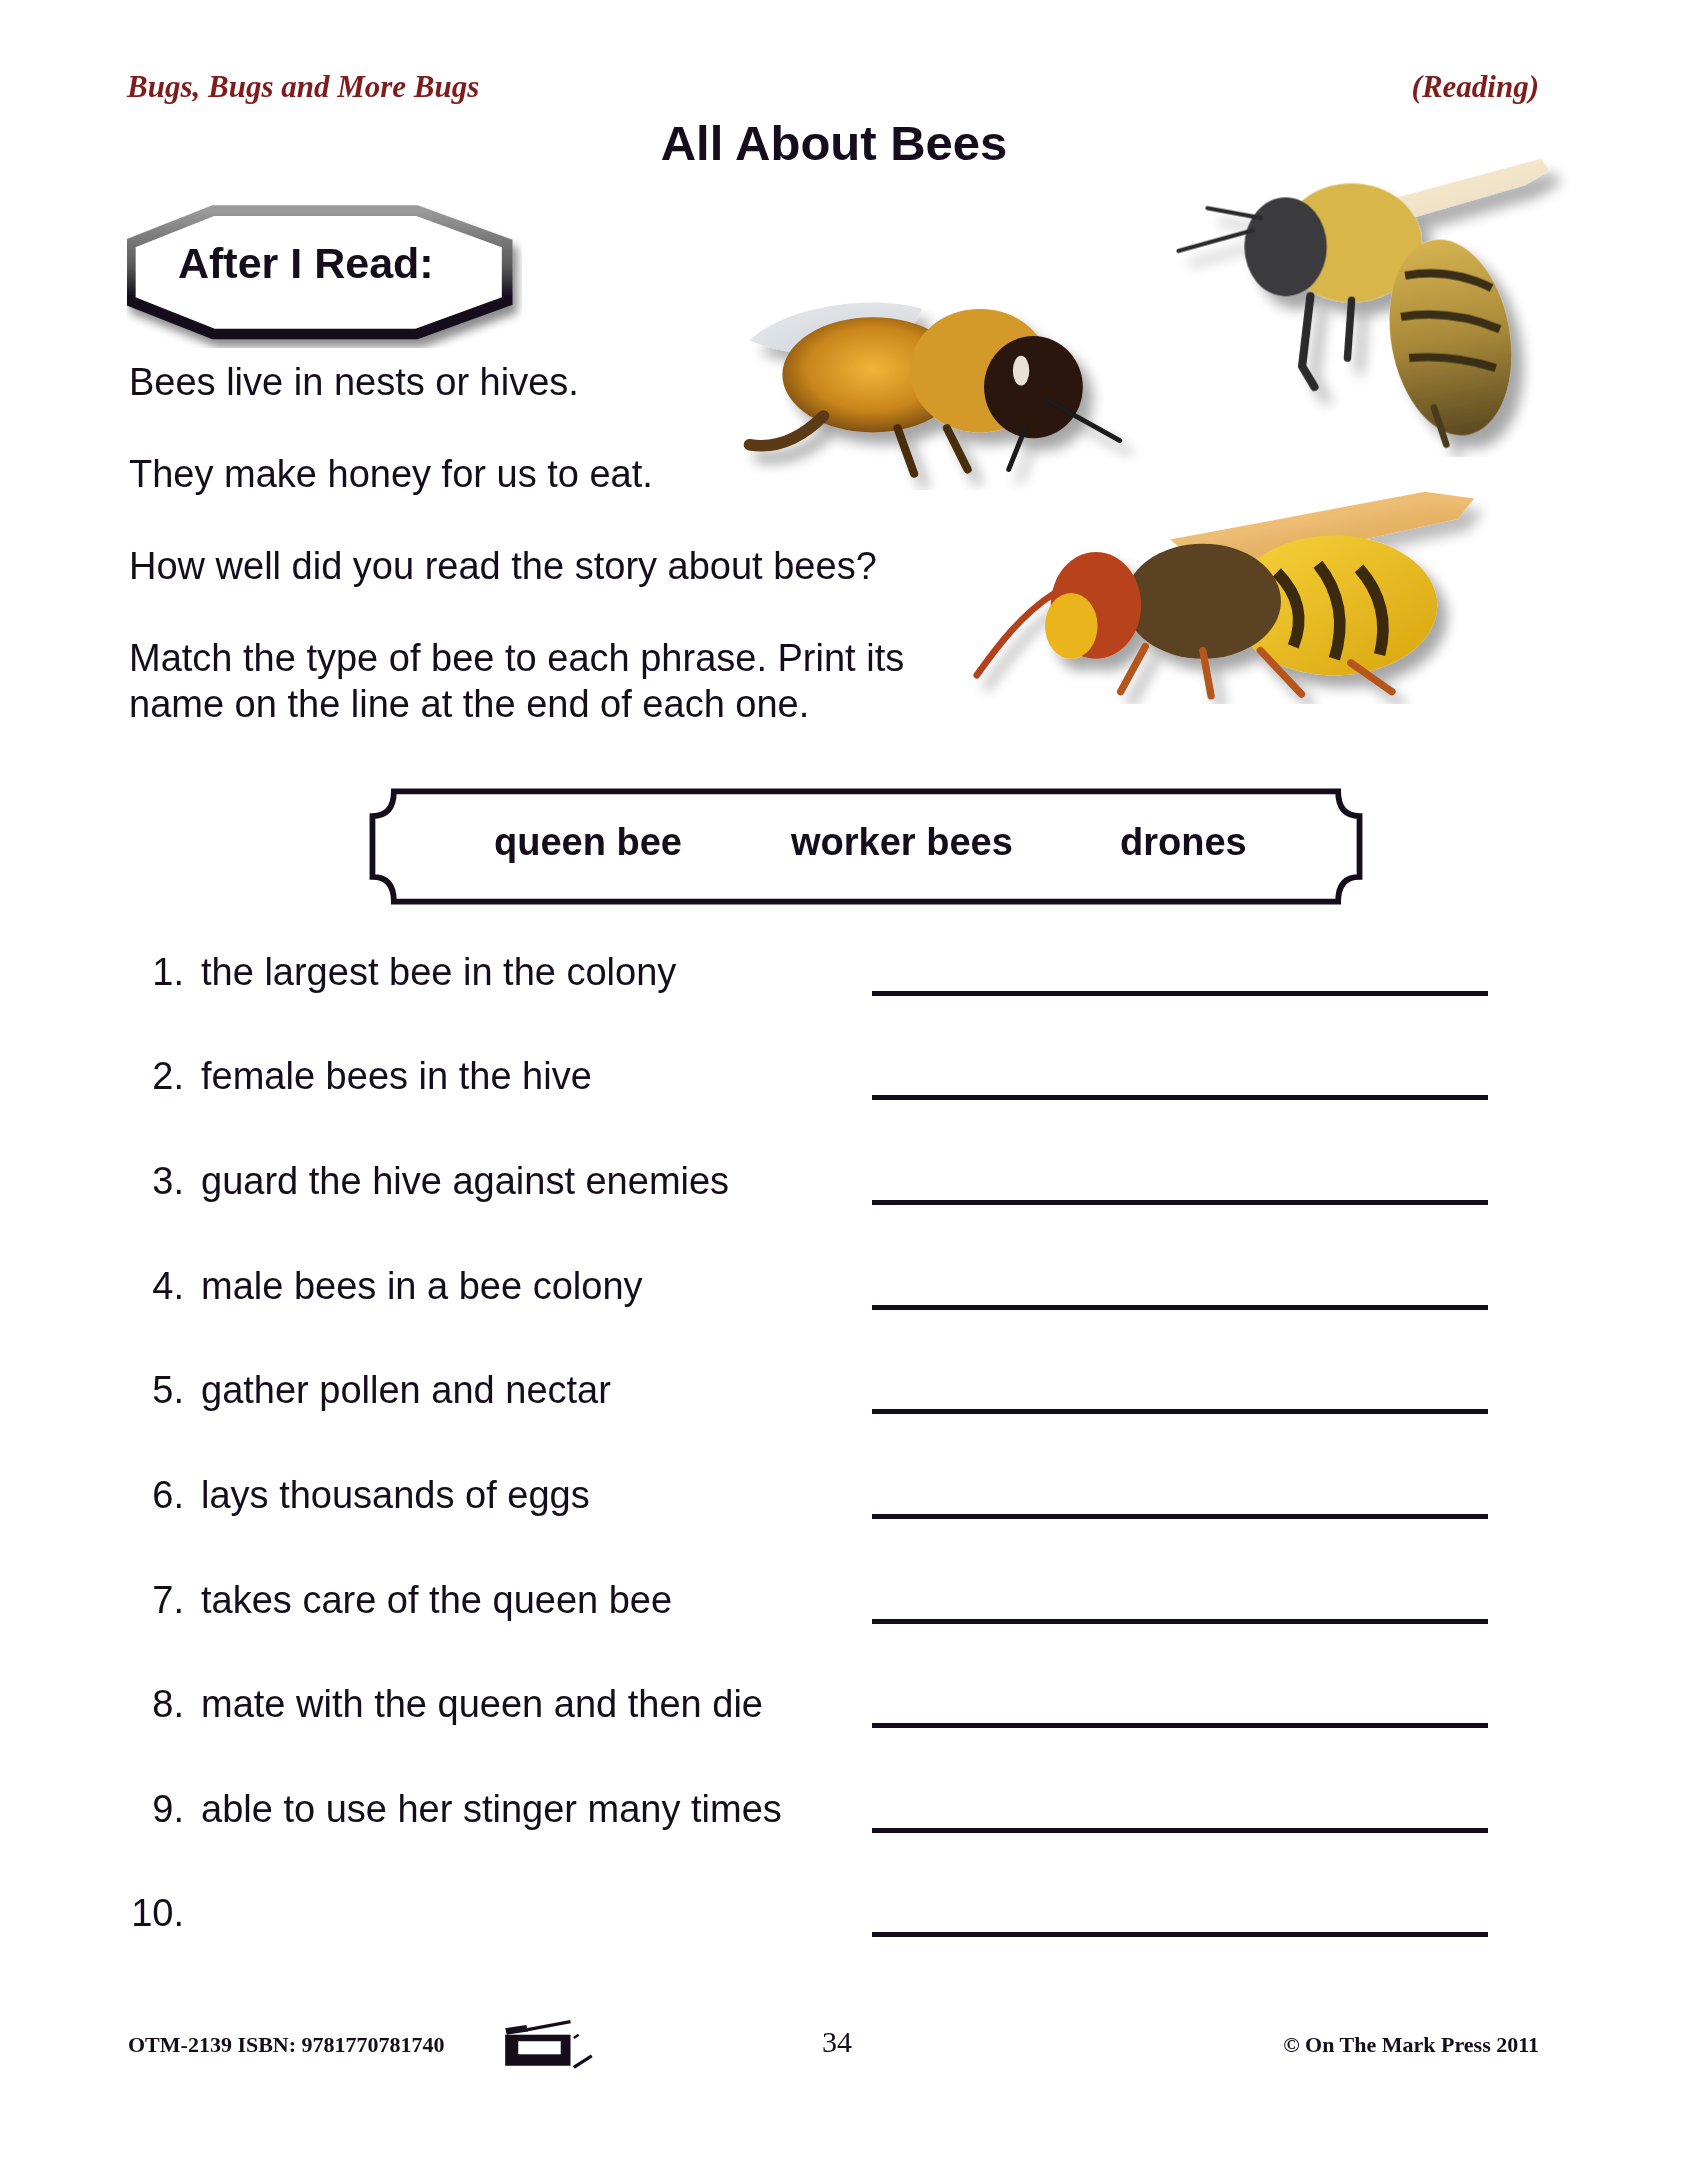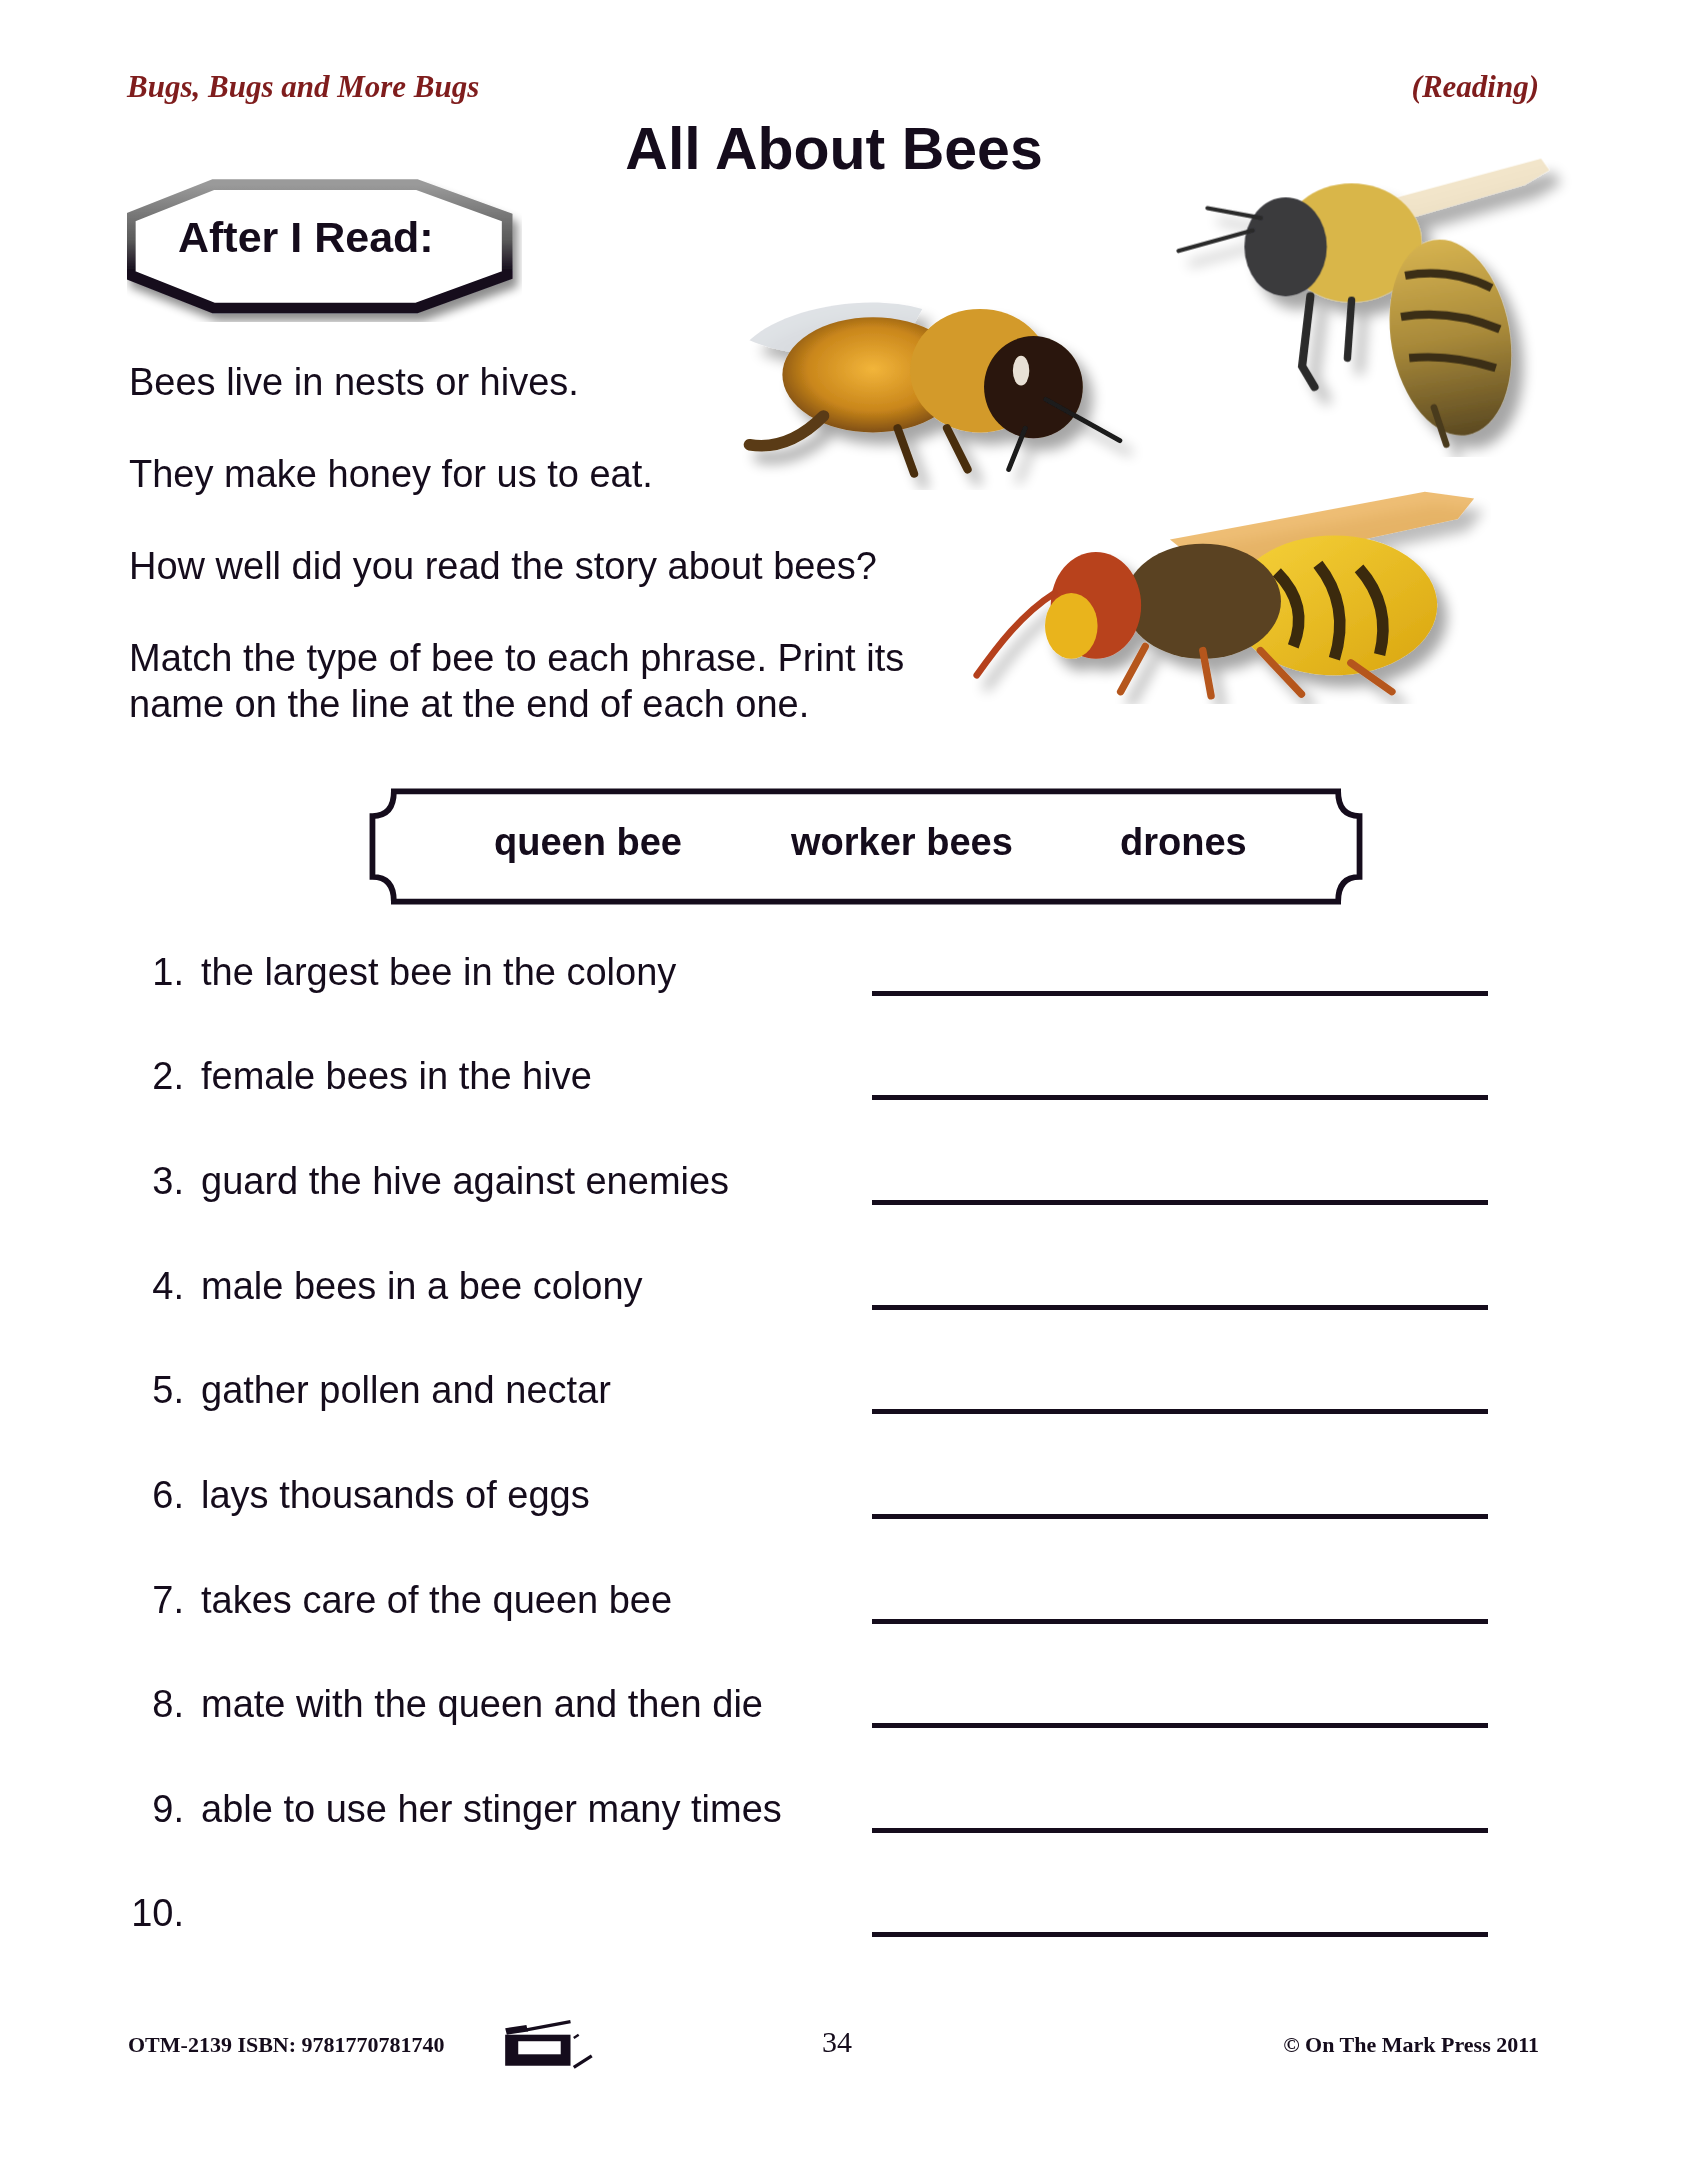--- a/index.html
+++ b/index.html
@@ -3,22 +3,22 @@
 <meta charset="utf-8">
 <style>
   html, body { margin: 0; padding: 0; background: #ffffff; }
   body { width: 1687px; height: 2183px; position: relative; overflow: hidden;
          font-family: "Liberation Sans", sans-serif; color: #150c1c; }
   .abs { position: absolute; }
   .running-head { font-family: "Liberation Serif", serif; font-style: italic; font-weight: bold;
                   color: #7f1d1d; font-size: 31px; top: 69px; white-space: nowrap; }
   #rh-left { left: 127px; }
   #rh-right { right: 148px; }
-  #title { left: 0; width: 1668px; text-align: center; top: 115px; font-weight: bold; font-size: 59px; }
-  #badge { left: 127px; top: 178px; width: 347px; height: 132px; }
+  #title { left: 0; width: 1668px; text-align: center; top: 115px; font-weight: bold; font-size: 49px; }
+  #badge { left: 127px; top: 204px; width: 347px; height: 132px; }
   #badge svg { position: absolute; left: 0; top: 0; }
   #badge-label { position: absolute; left: 51px; top: 35px; font-weight: bold; font-size: 43px; white-space: nowrap; }
   .para { left: 129px; font-size: 38px; line-height: 46px; white-space: nowrap; }
   #p1 { top: 359px; }
   #p2 { top: 451px; }
   #p3 { top: 543px; }
   #p4 { top: 635px; }
   .bee { position: absolute; }
   #wordbox { left: 369px; top: 788px; width: 896px; height: 117px; }
   #wordbox svg { position: absolute; left: 0; top: 0; }

